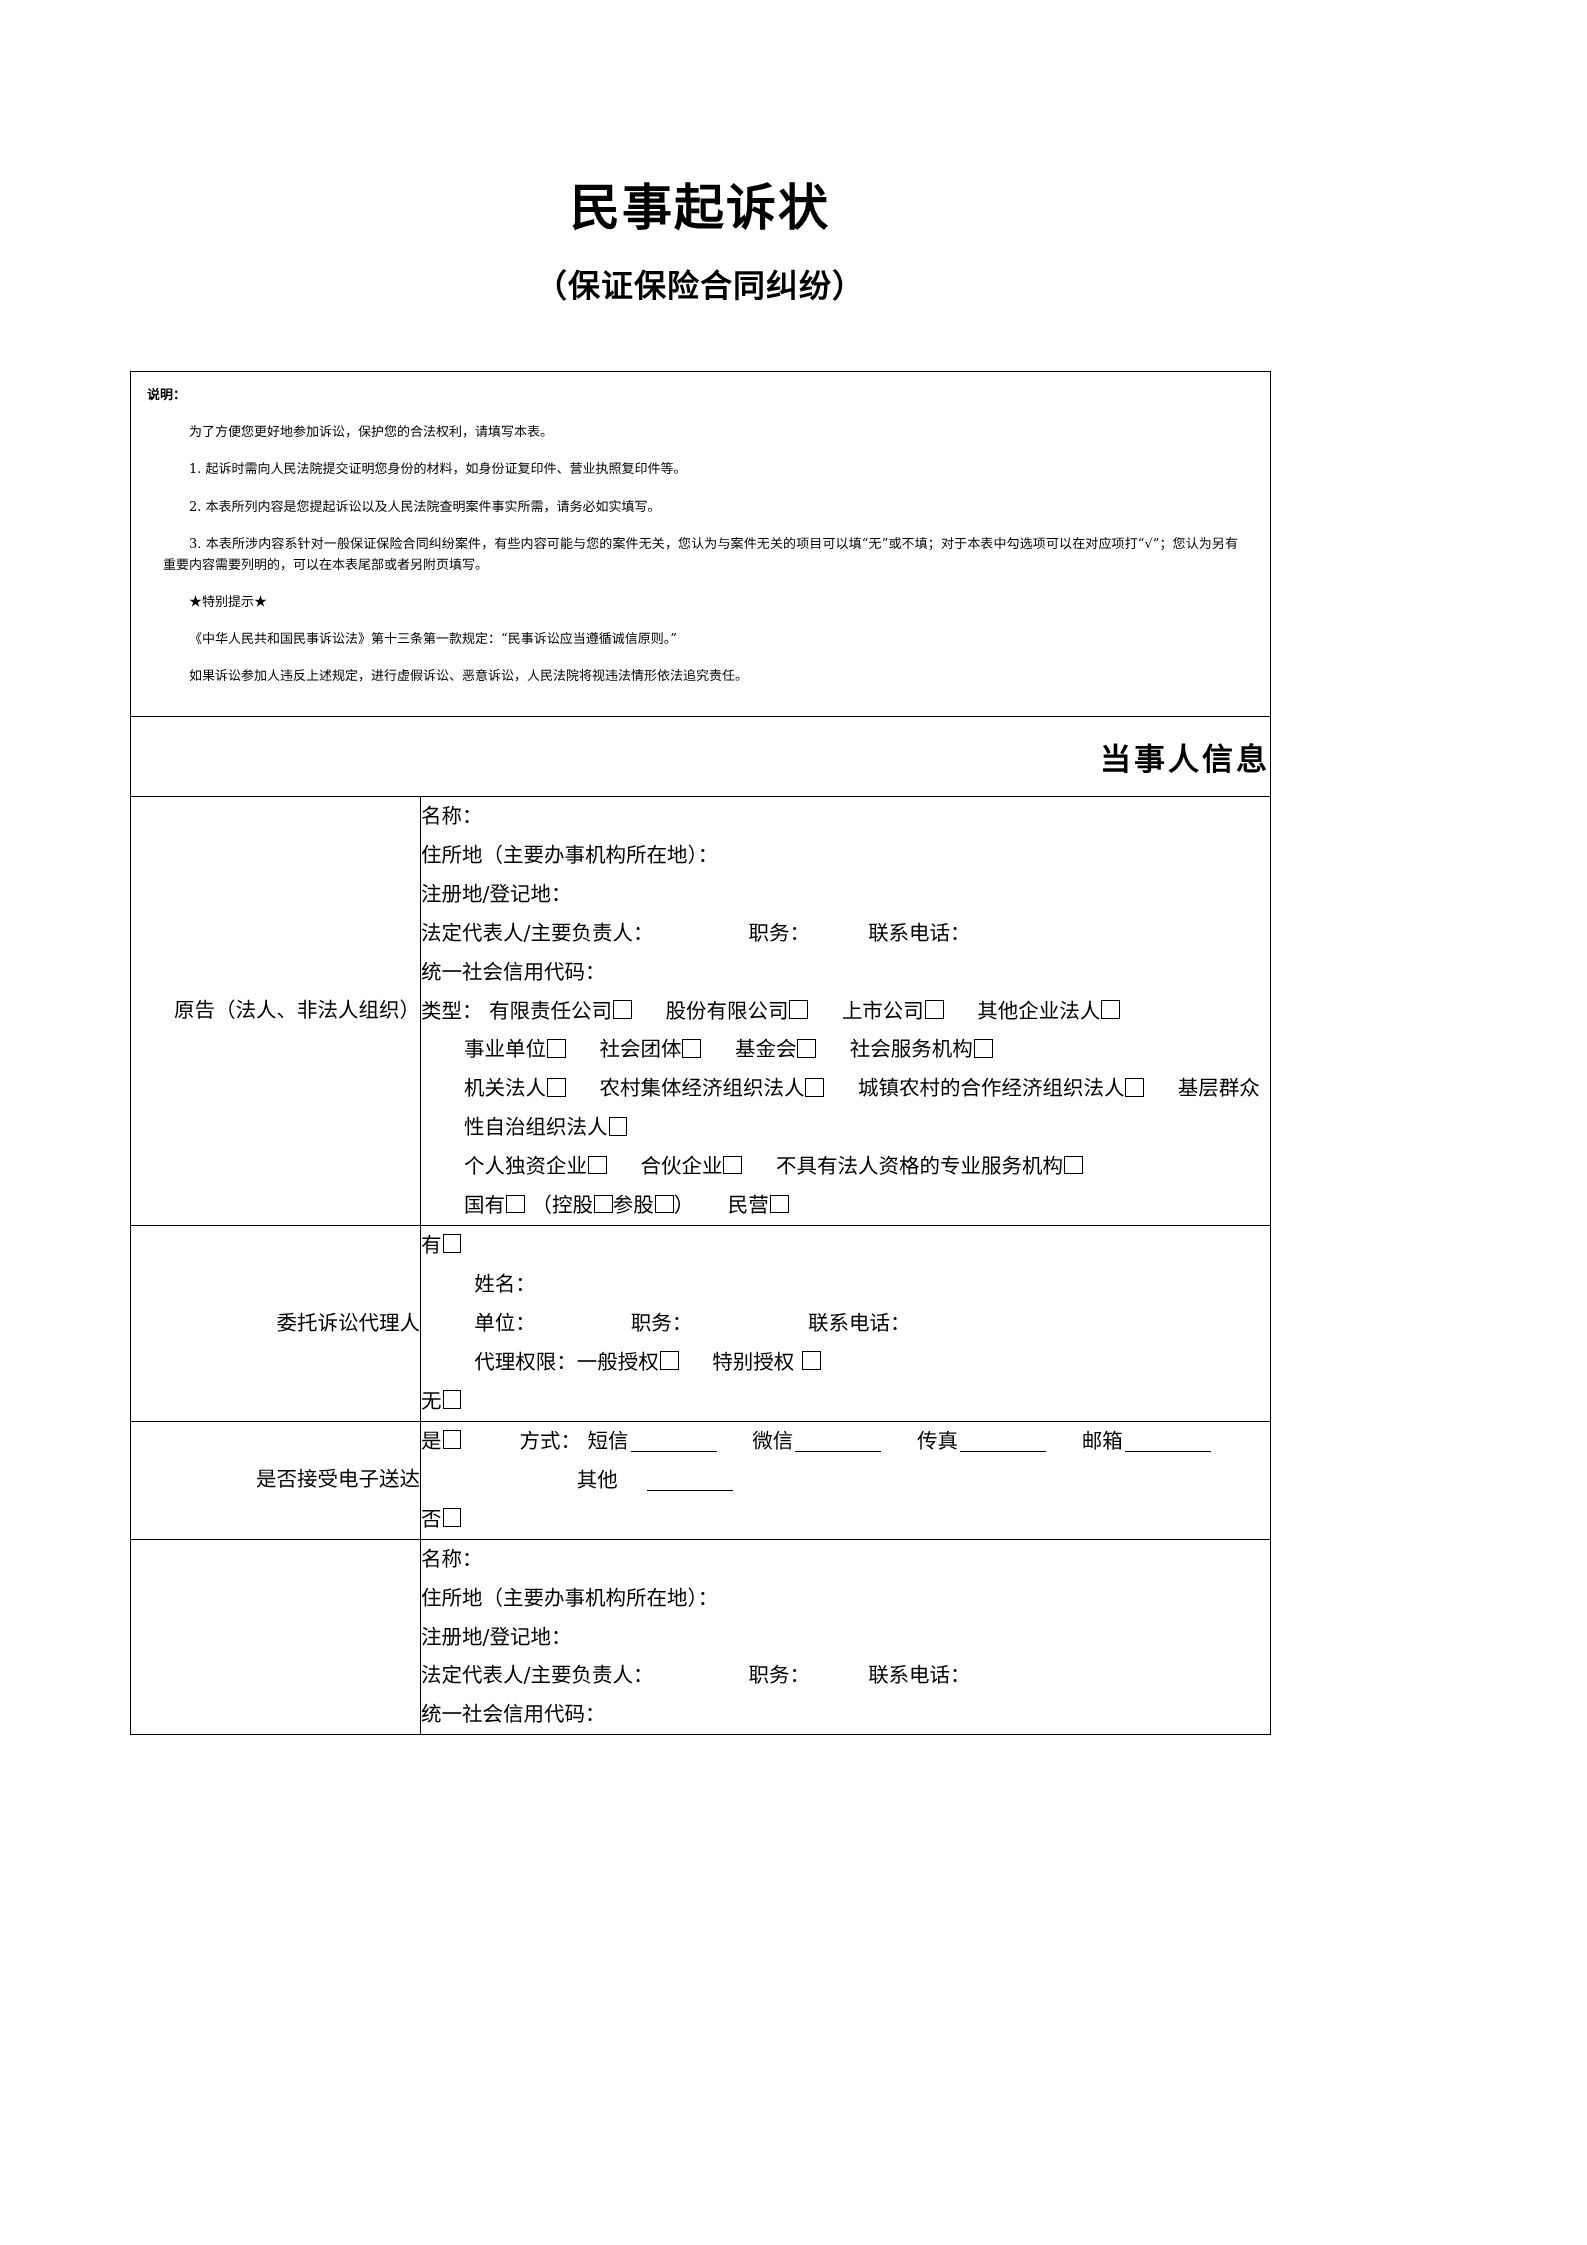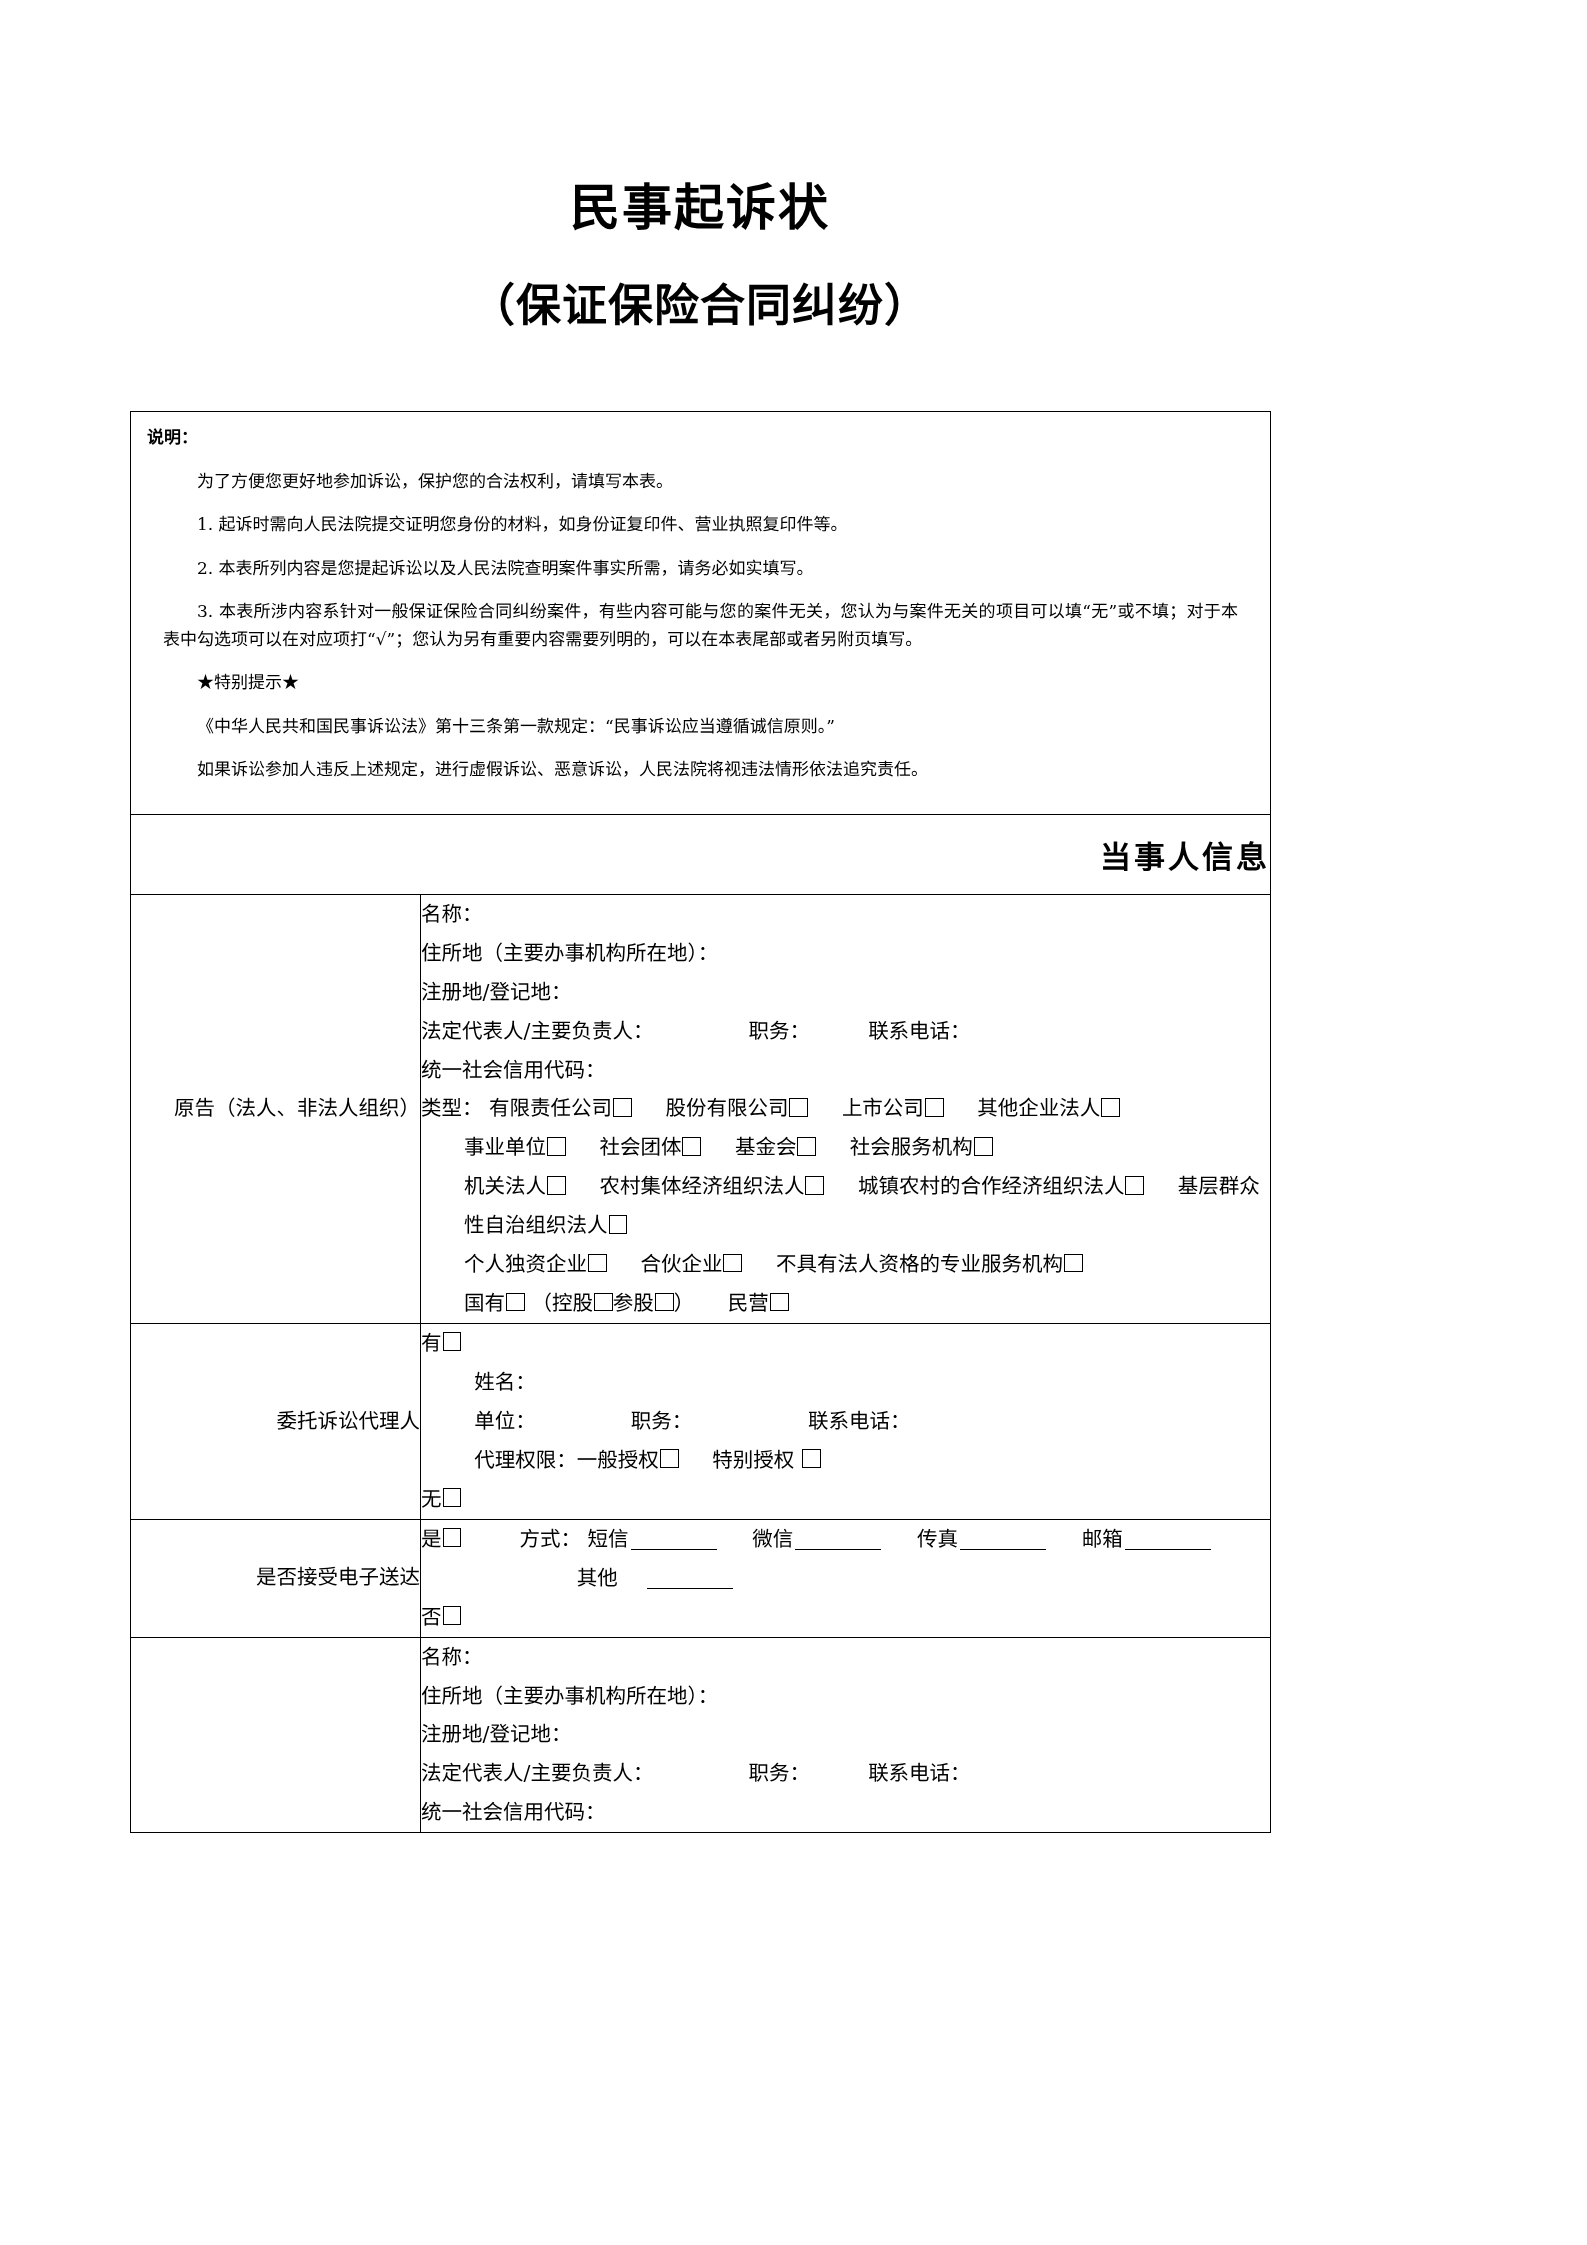--- a/index.html
+++ b/index.html
@@ -32,23 +32,23 @@
     font-size: 50px;
     letter-spacing: 2px;
     margin: 0;
     padding-top: 180px;
     line-height: 1.1;
   }
   .doc-subtitle {
     text-align: center;
     font-family: "DejaVu Serif", "Liberation Serif", serif;
     font-weight: bold;
-    font-size: 45px;
+    font-size: 32px;
     letter-spacing: 1px;
-    margin: 16px;
+    margin: 4px;
     padding-top: 28px;
     line-height: 1.2;
   }
 
   
   .form-wrap {
     margin: 0 auto;
     padding-top: 62px;
     width: 1140px;
   }
@@ -59,21 +59,21 @@
   }
   table.form td {
     border: 1px solid #000;
     vertical-align: top;
     padding: 0;
   }
 
   
   .instructions {
     padding: 12px 16px 14px 16px;
-    font-size: 17px;
+    font-size: 13px;
     line-height: 1.62;
     text-align: justify;
   }
   .instructions .ins-head {
     font-weight: bold;
     margin: 0 0 0 0;
   }
   .instructions p {
     margin: 16px;
     text-indent: 2em;

